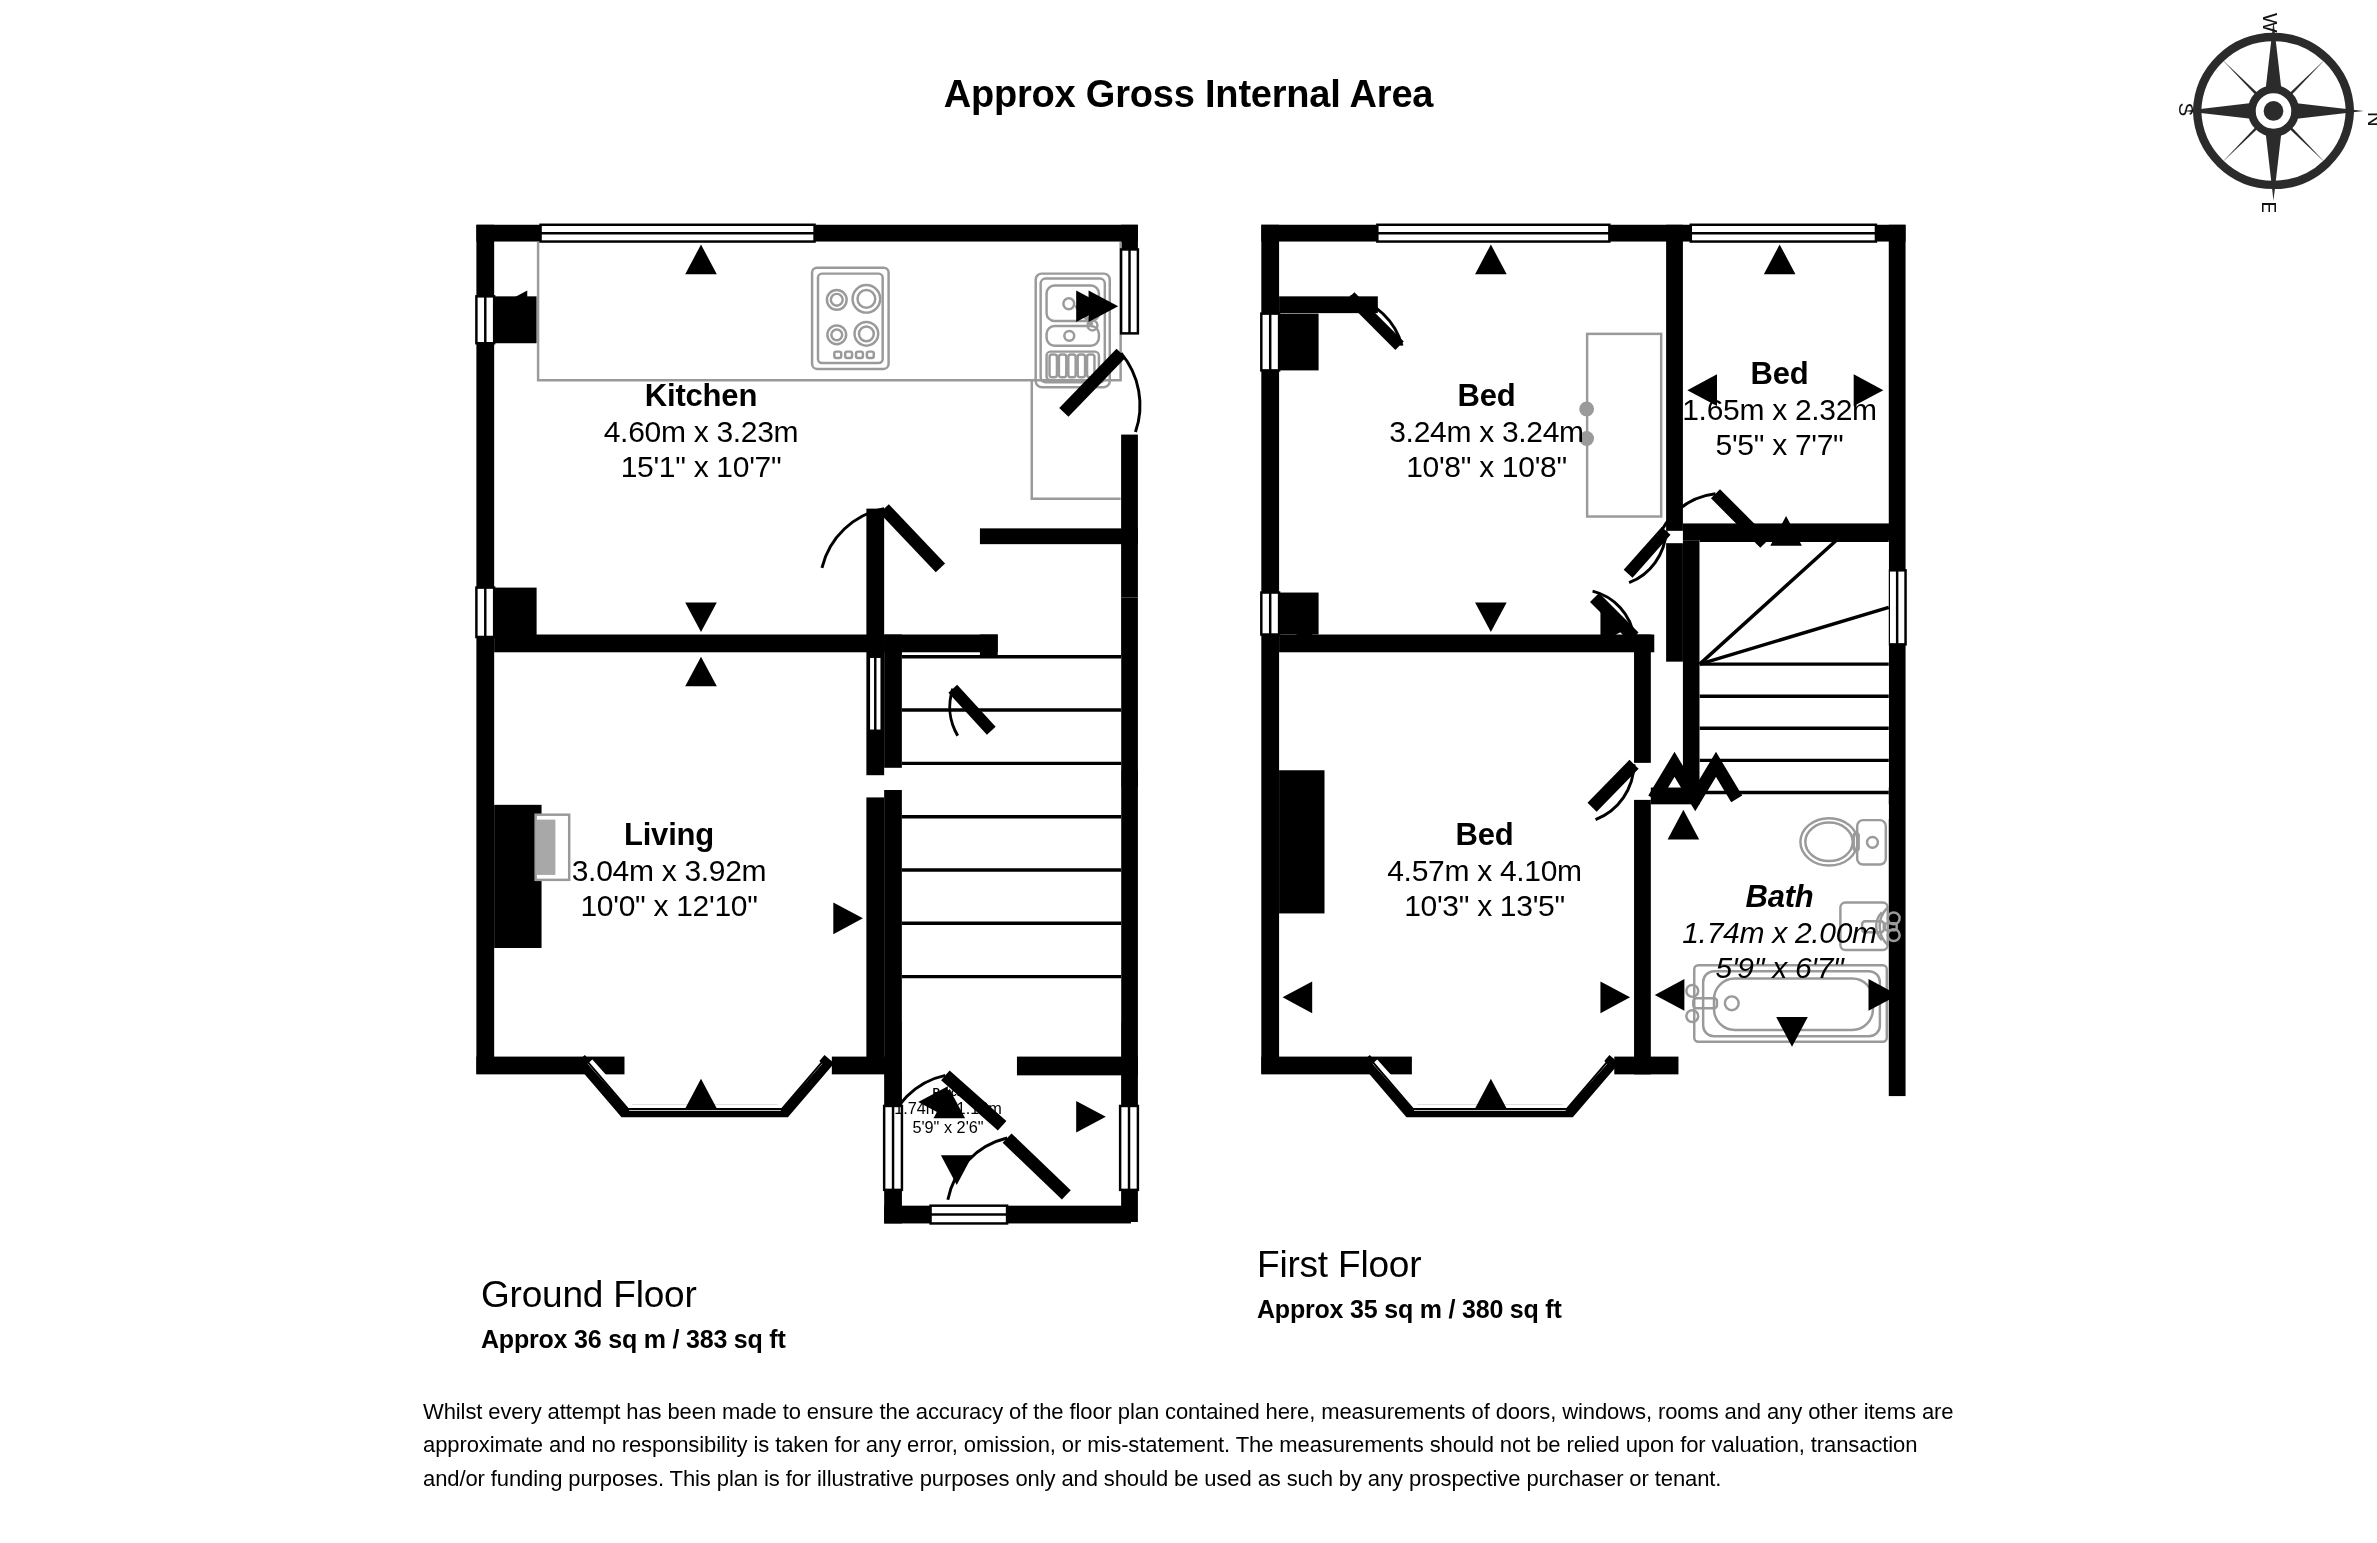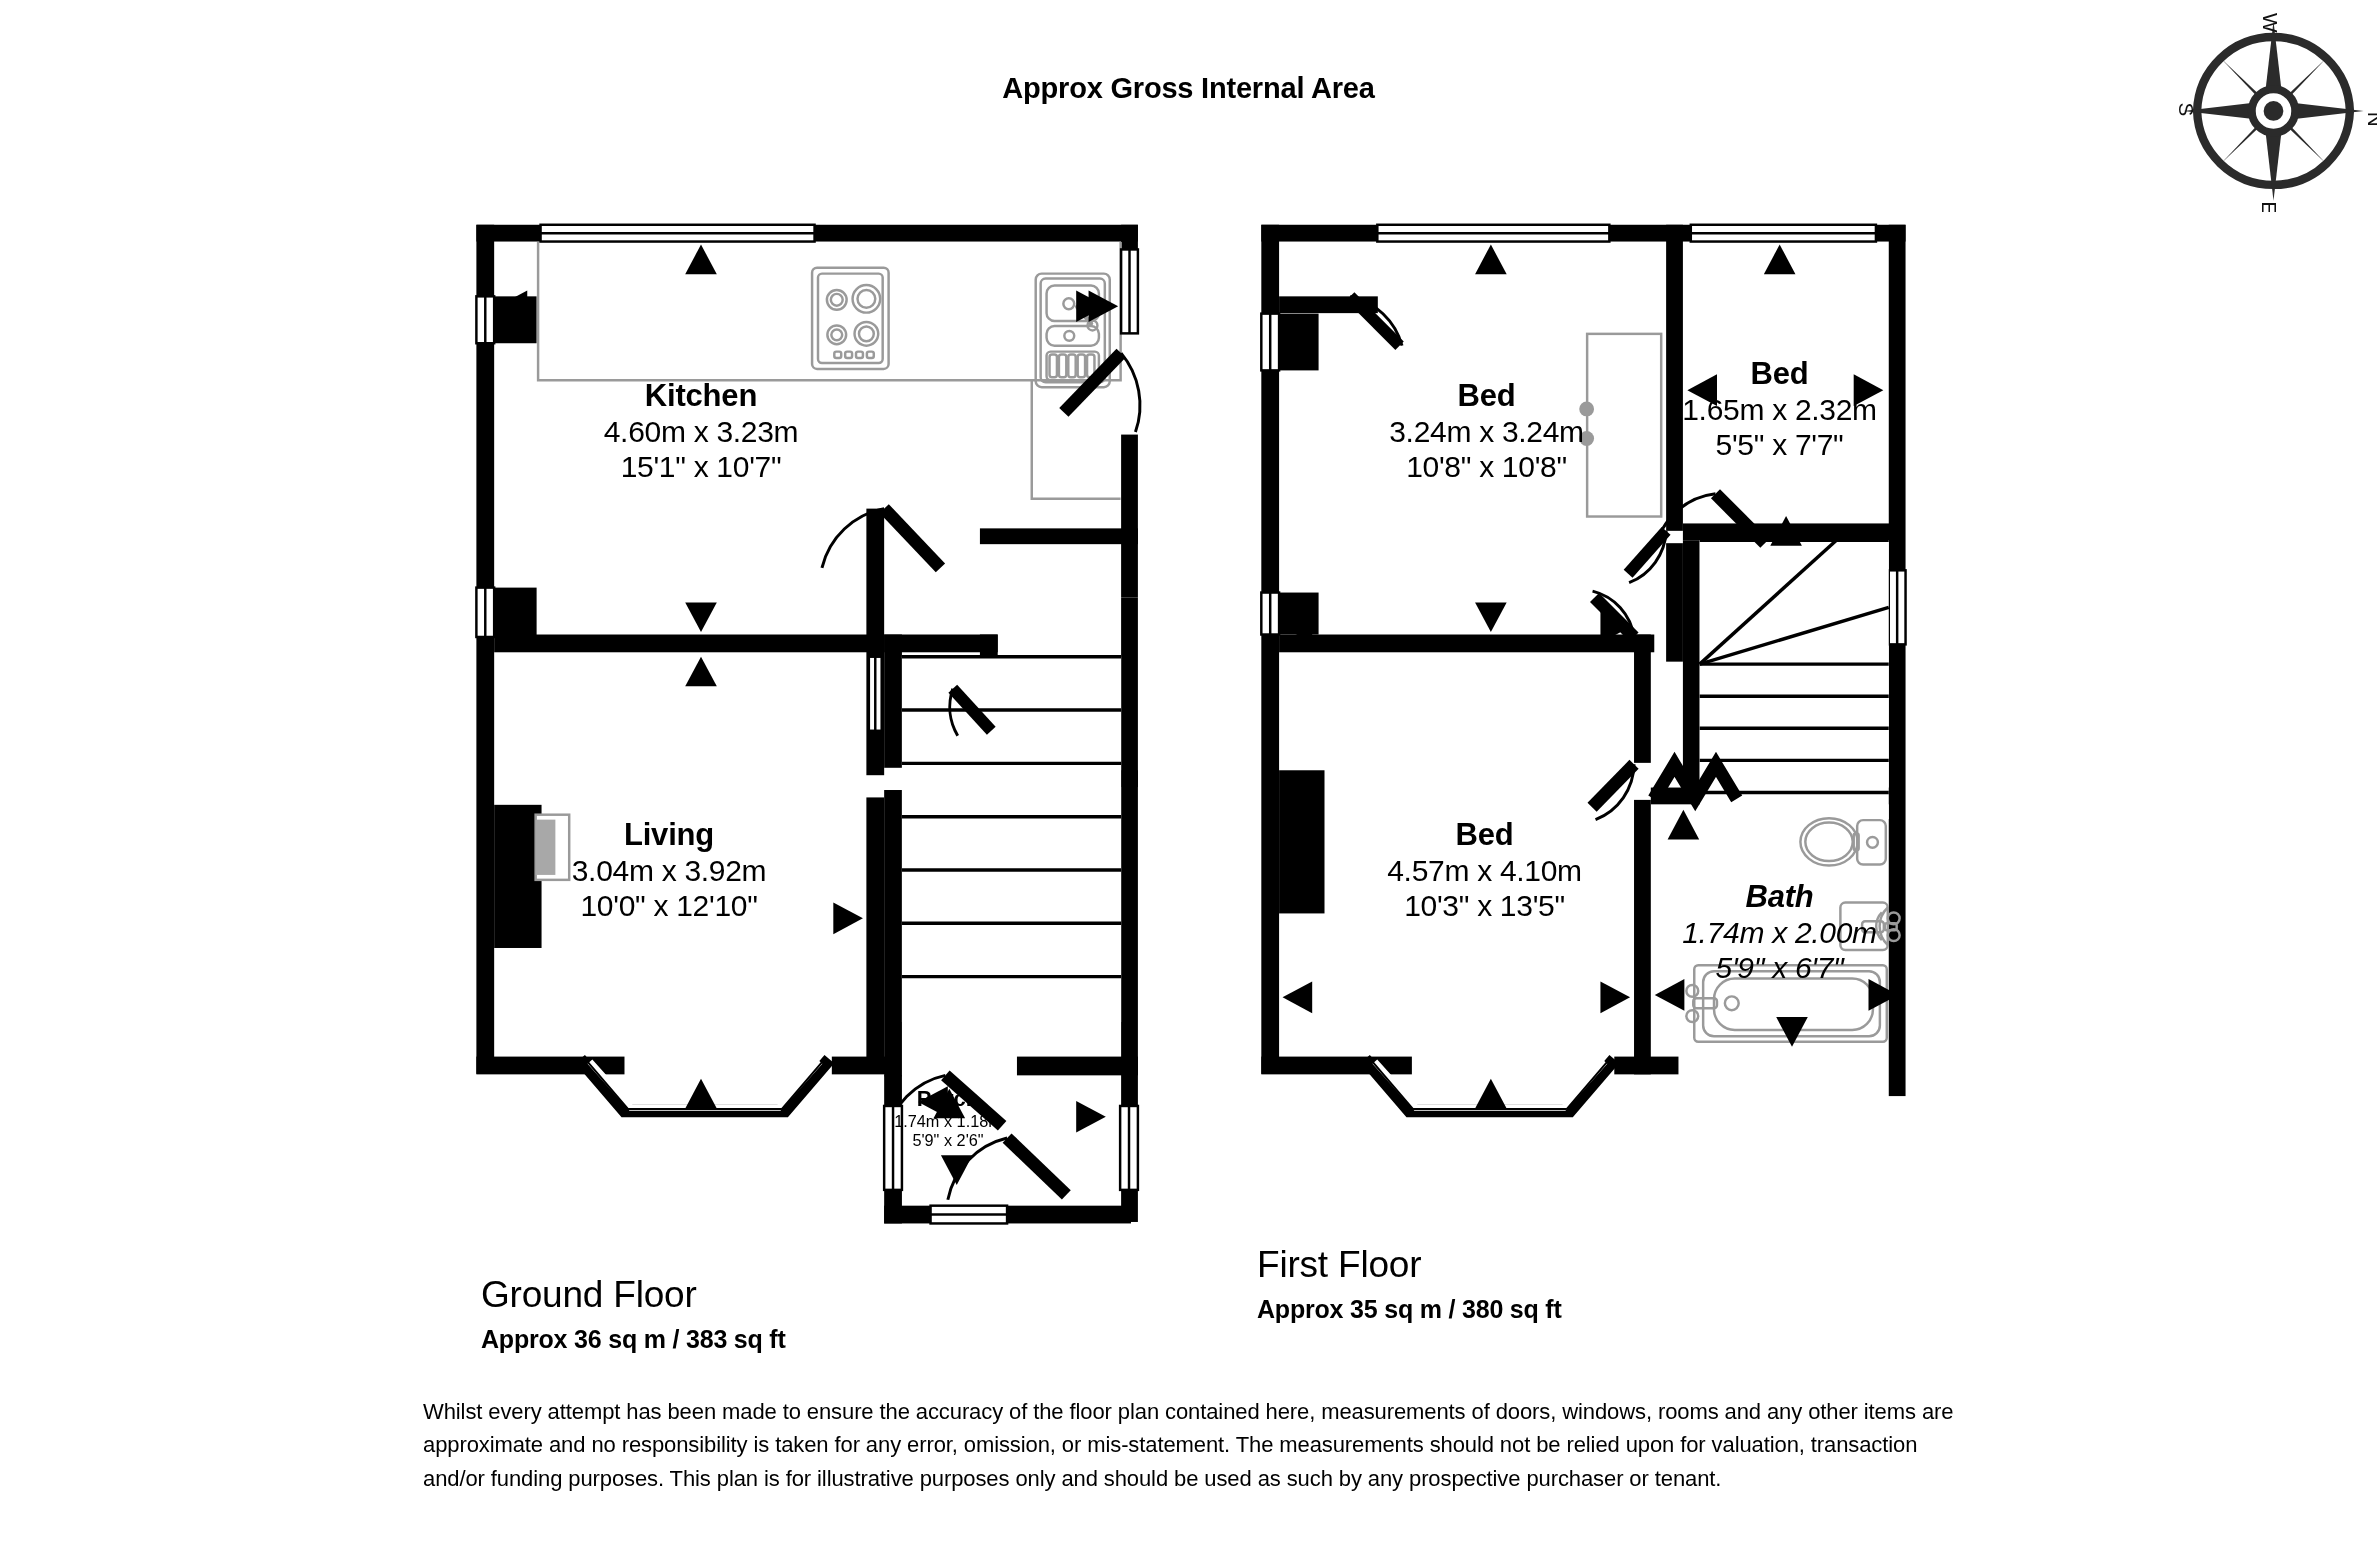--- a/index.html
+++ b/index.html
@@ -6,30 +6,30 @@
   body{
     width:2377px;height:1543px;position:relative;overflow:hidden;
     font-family:"Liberation Sans",sans-serif;color:#000;
   }
   .plan{position:absolute;inset:0;}
   svg{display:block;}
 
   
   .hdr{
     position:absolute;left:0;right:0;top:69px;text-align:center;
-    font-weight:bold;font-size:29px;line-height:1.32;letter-spacing:-0.2px;
+    font-weight:bold;font-size:38px;line-height:1.32;letter-spacing:-0.2px;
   }
   .hdr div{white-space:nowrap;}
 
   .roomlbl{position:absolute;text-align:center;line-height:1.17;white-space:nowrap;}
   .roomlbl .nm{font-weight:bold;font-size:31px;letter-spacing:-0.2px;}
   .roomlbl .dm{font-size:30px;letter-spacing:-0.3px;}
 
   .porchlbl{position:absolute;text-align:center;line-height:1.18;white-space:nowrap;}
-  .porchlbl .nm{font-weight:bold;font-size:22px;}
+  .porchlbl .nm{font-weight:bold;font-size:11px;}
   .porchlbl .dm{font-size:16.3px;}
 
   .floorttl{position:absolute;white-space:nowrap;}
   .floorttl .t1{font-size:37px;letter-spacing:-0.2px;}
   .floorttl .t2{font-weight:bold;font-size:25px;letter-spacing:-0.2px;margin-top:9px;}
 
   .disclaimer{
     position:absolute;left:50%;transform:translateX(-50%);top:1395px;
     width:1531px;font-size:22px;line-height:1.52;
     letter-spacing:-0.1px;

